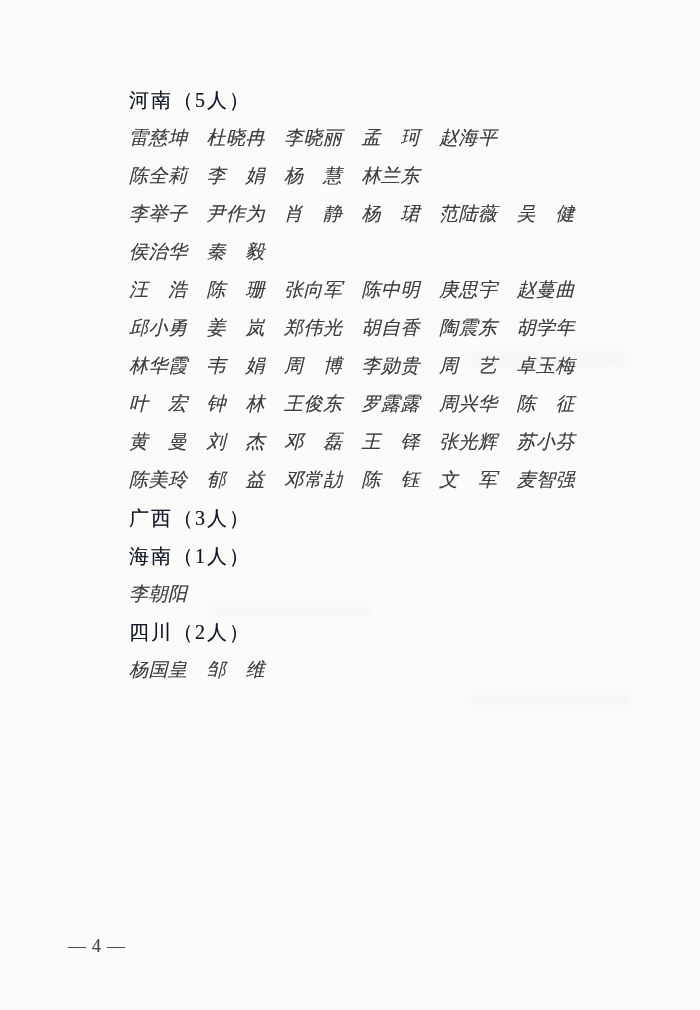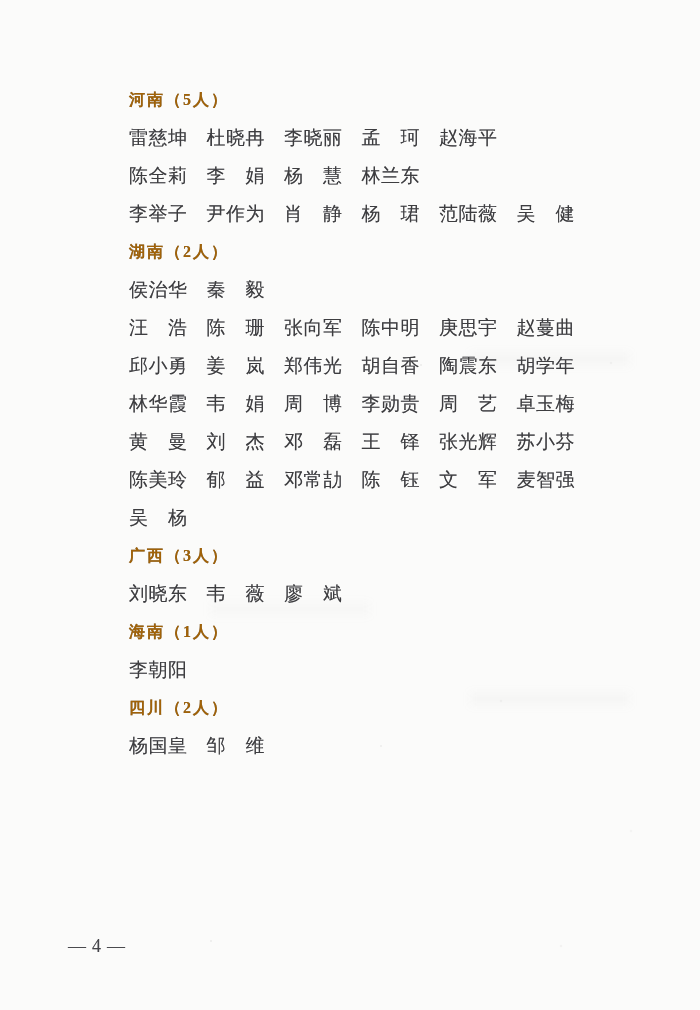--- a/index.html
+++ b/index.html
@@ -36,31 +36,32 @@
     filter:blur(4px);
     box-shadow:0 340px 0 rgba(150,150,150,.05), -260px 250px 0 rgba(150,150,150,.04);
   }
   .content{
     position:absolute;left:129px;top:81px;width:470px;
   }
   .line{
     height:38px;line-height:38px;white-space:nowrap;
   }
   .heading{
-    font-weight:bold;
-    font-size:16px;
-    color:#a16207;
+    font-weight:normal;
+    font-size:20px;
+    color:#0f172a;
     letter-spacing:2px;
     text-shadow:0 0 .4px rgba(40,40,45,.55);
   }
   .names{
     font-size:19px;
     color:#3d3d40;
     letter-spacing:.5px;
     text-shadow:0 0 .3px rgba(50,50,55,.45);
+    font-style:italic;
   }
   .name{margin-right:19px;}
   .name:last-child{margin-right:0;}
   .footer{
     position:absolute;left:62px;top:932px;
     font-size:18px;color:#45454a;
     letter-spacing:0;
     line-height:28px;
     text-shadow:0 0 .3px rgba(60,60,65,.4);
   }
@@ -70,30 +71,28 @@
 </head>
 <body>
 
 <div class="page">
 
   <main class="content" id="sections">
       <div class="line heading">河南（5人）</div>
       <div class="line names"><span class="name">雷慈坤</span><span class="name">杜晓冉</span><span class="name">李晓丽</span><span class="name">孟　珂</span><span class="name">赵海平</span></div>
       <div class="line names"><span class="name">陈全莉</span><span class="name">李　娟</span><span class="name">杨　慧</span><span class="name">林兰东</span></div>
       <div class="line names"><span class="name">李举子</span><span class="name">尹作为</span><span class="name">肖　静</span><span class="name">杨　珺</span><span class="name">范陆薇</span><span class="name">吴　健</span></div>
-      <div class="line heading">湖南（2人）</div>
       <div class="line names"><span class="name">侯治华</span><span class="name">秦　毅</span></div>
       <div class="line names"><span class="name">汪　浩</span><span class="name">陈　珊</span><span class="name">张向军</span><span class="name">陈中明</span><span class="name">庚思宇</span><span class="name">赵蔓曲</span></div>
       <div class="line names"><span class="name">邱小勇</span><span class="name">姜　岚</span><span class="name">郑伟光</span><span class="name">胡自香</span><span class="name">陶震东</span><span class="name">胡学年</span></div>
       <div class="line names"><span class="name">林华霞</span><span class="name">韦　娟</span><span class="name">周　博</span><span class="name">李勋贵</span><span class="name">周　艺</span><span class="name">卓玉梅</span></div>
+      <div class="line names"><span class="name">叶　宏</span><span class="name">钟　林</span><span class="name">王俊东</span><span class="name">罗露露</span><span class="name">周兴华</span><span class="name">陈　征</span></div>
       <div class="line names"><span class="name">黄　曼</span><span class="name">刘　杰</span><span class="name">邓　磊</span><span class="name">王　铎</span><span class="name">张光辉</span><span class="name">苏小芬</span></div>
       <div class="line names"><span class="name">陈美玲</span><span class="name">郁　益</span><span class="name">邓常劼</span><span class="name">陈　钰</span><span class="name">文　军</span><span class="name">麦智强</span></div>
-      <div class="line names"><span class="name">吴　杨</span></div>
       <div class="line heading">广西（3人）</div>
-      <div class="line names"><span class="name">刘晓东</span><span class="name">韦　薇</span><span class="name">廖　斌</span></div>
       <div class="line heading">海南（1人）</div>
       <div class="line names"><span class="name">李朝阳</span></div>
       <div class="line heading">四川（2人）</div>
       <div class="line names"><span class="name">杨国皇</span><span class="name">邹　维</span></div>
     </main>
 
   <div class="footer"><span class="dash">—</span><span class="pagenum">4</span><span class="dash">—</span></div>
 
   <div class="noise"></div>
 </div>

